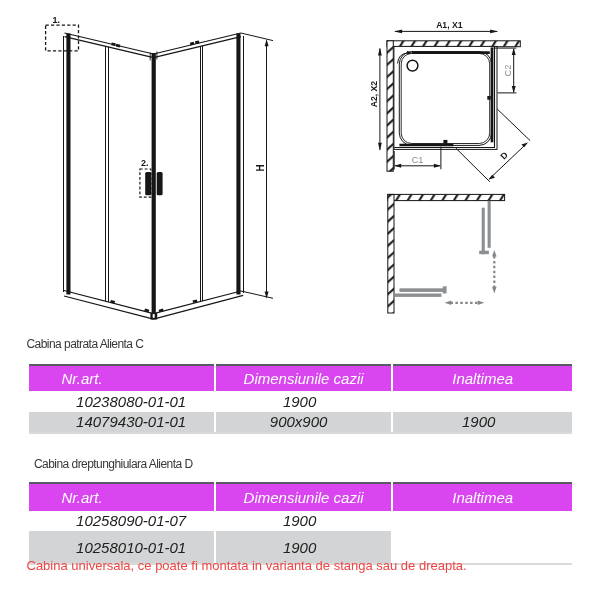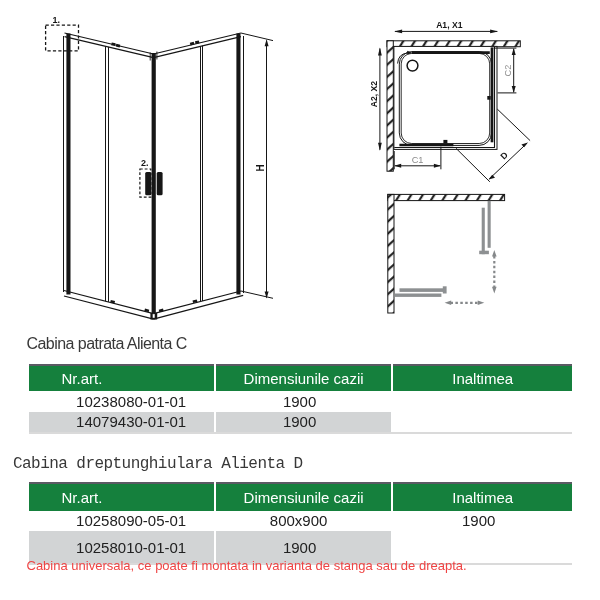--- a/index.html
+++ b/index.html
@@ -1,28 +1,28 @@
 <!DOCTYPE html>
 <html><head>
 <meta charset="utf-8">
 <style>
   html,body{margin:0;padding:0;background:#fff;width:600px;height:600px;overflow:hidden;}
   body{font-family:"Liberation Sans",sans-serif;position:relative;}
   .abs{position:absolute;}
-  .title{font-size:16px;color:#383838;letter-spacing:-0.55px;line-height:22px;white-space:nowrap;}
+  .title{font-size:12px;color:#383838;letter-spacing:-0.55px;line-height:22px;white-space:nowrap;}
   .tbl{position:absolute;width:543.5px;}
   .hc{border-top:2.5px solid #5a5a63;box-sizing:border-box;}
   .row{display:grid;grid-template-columns:185.3px 174.4px 178.6px;column-gap:2.6px;}
   .hrow{height:27.1px;}
   .drow{height:20.6px;}
   .h2 .hrow{height:28.4px;}
   .h2 .drow.g{height:32px;}
-  .hc{background:#15803d;color:#fff;font-size:15px;display:flex;align-items:center;justify-content:center;}
+  .hc{background:#d946ef;color:#fff;font-size:15px;display:flex;align-items:center;justify-content:center;font-style:italic;}
   .hc1{justify-content:flex-start;padding-left:33px;}
-  .dc{font-size:15px;color:#212121;display:flex;align-items:center;justify-content:center;}
+  .dc{font-size:15px;color:#212121;display:flex;align-items:center;justify-content:center;font-style:italic;}
   .dc1{padding-left:20px;}
   .dc2{padding-right:10px;}
   .dc3{padding-right:8px;}
   .g .dc{background:#d2d4d5;}
   .note{font-size:13px;color:#ef4444;letter-spacing:0;white-space:nowrap;}
 </style>
 </head>
 <body>
 
 <svg class="abs" style="left:0;top:0;" width="600" height="335" viewBox="0 0 600 335">
@@ -247,36 +247,36 @@
     <div class="hc hc1">Nr.art.</div>
       <div class="hc">Dimensiunile cazii</div>
       <div class="hc">Inaltimea</div>
   </div>
   <div class="row drow w">
     <div class="dc dc1">10238080-01-01</div>
       <div class="dc dc3">1900</div>
   </div>
   <div class="row drow g">
     <div class="dc dc1">14079430-01-01</div>
+      <div class="dc dc2">900x900</div>
       <div class="dc dc3">1900</div>
   </div>
   <div style="height:1.5px;background:#dadada;"></div>
 </div>
 
-<div class="abs title" style="left:13px;top:452.8px;font-family:Liberation Mono, monospace;">Cabina dreptunghiulara Alienta D</div>
+<div class="abs title" style="left:34px;top:452.8px;">Cabina dreptunghiulara Alienta D</div>
 
 <div class="tbl h2" style="left:28.5px;top:482.2px;">
   <div class="row hrow">
     <div class="hc hc1">Nr.art.</div>
       <div class="hc">Dimensiunile cazii</div>
       <div class="hc">Inaltimea</div>
   </div>
   <div class="row drow w">
-    <div class="dc dc1">10258090-05-01</div>
-      <div class="dc dc2">800x900</div>
+    <div class="dc dc1">10258090-01-07</div>
       <div class="dc dc3">1900</div>
   </div>
   <div class="row drow g">
     <div class="dc dc1">10258010-01-01</div>
       <div class="dc dc3">1900</div>
   </div>
   <div style="height:1.5px;background:#dadada;"></div>
 </div>
 
 <div class="abs note" style="left:26.5px;top:558px;">Cabina universala, ce poate fi montata in varianta de stanga sau de dreapta.</div>

